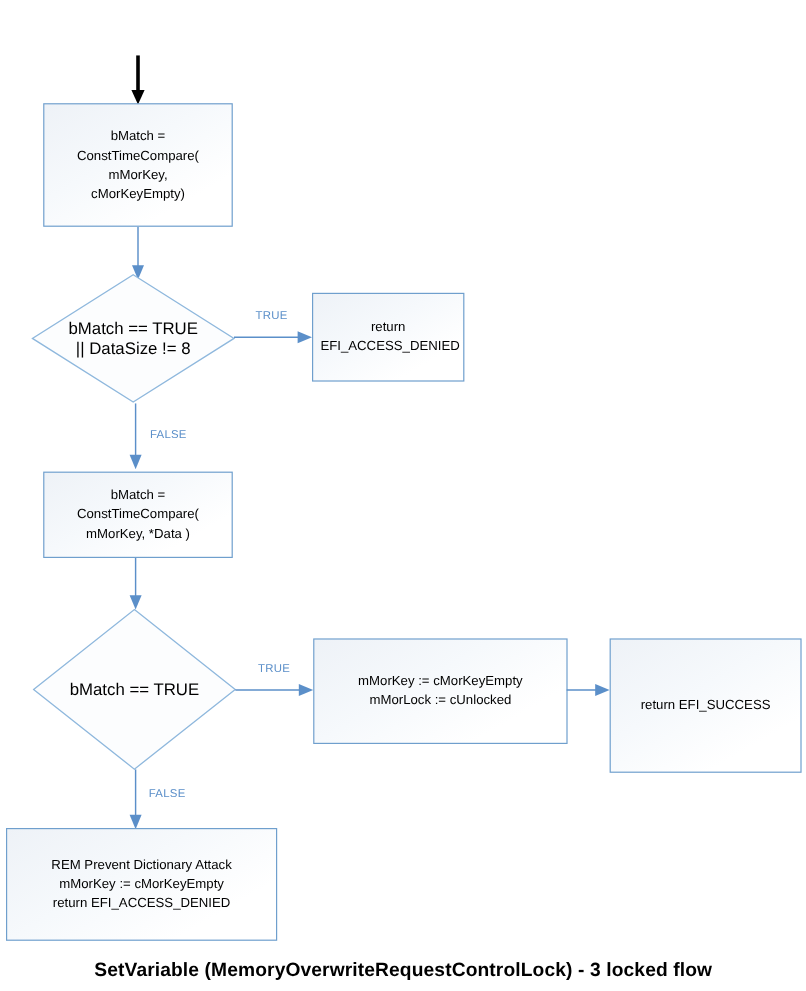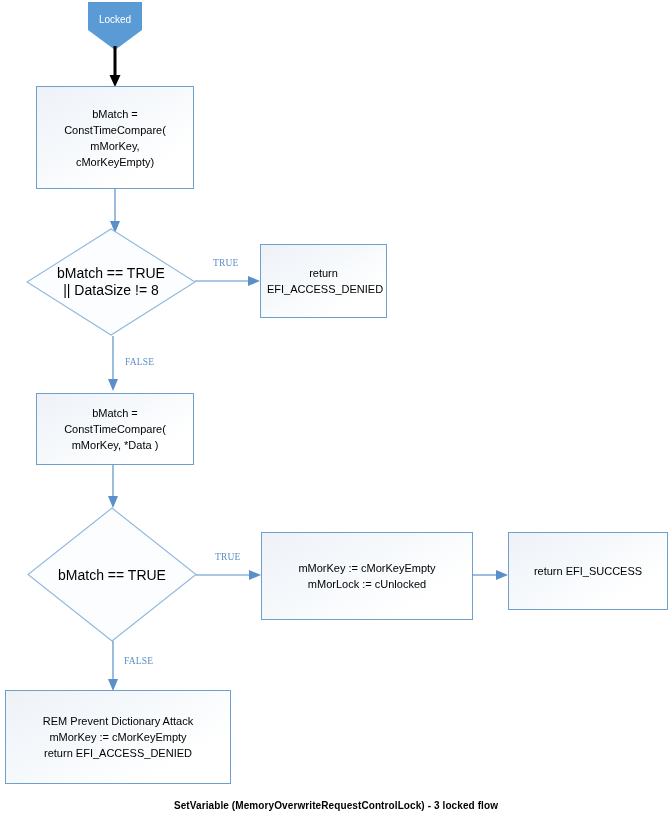--- a/index.html
+++ b/index.html
@@ -87,46 +87,39 @@
     pointer-events: none;
   }
   .edge-label {
     position: absolute;
     font-size: 9.5px;
     color: #5b8fc9;
     letter-spacing: 0.2px;
     line-height: 11px;
     white-space: nowrap;
     pointer-events: none;
-    font-family: Liberation Serif, serif;
   }
 
   
   .caption {
     position: absolute;
     left: 0;
     right: 0;
     text-align: center;
-    font-size: 10px;
+    font-size: 16px;
     font-weight: bold;
     color: #000000;
     letter-spacing: 0.1px;
   }
 </style>
 </head>
 <body>
 
 <div id="canvas">
 
-  <div class="pentagon" style="left:88px; top:2px; width:54px; height:48px;">
-    <svg width="54" height="48" viewBox="0 0 54 48">
-      <polygon points="0,0 54,0 54,28 27,48 0,28" fill="#5b9bd5"></polygon>
-    </svg>
-    <div class="plabel">Locked</div>
-  </div>
 
   <div class="conn" style="left:106px; top:46px; width:18px; height:44px;">
     <svg width="18" height="44" viewBox="0 0 18 44">
       <line x1="9" y1="0" x2="9" y2="31" stroke="#000000" stroke-width="3"></line>
       <polygon points="9,41 3.5,29 14.5,29" fill="#000000"></polygon>
     </svg>
   </div>
 
   <div class="box" style="left:36px; top:86px; width:158px; height:103px;">
     <div class="node-text">bMatch =
@@ -204,21 +197,21 @@
 mMorLock := cUnlocked</div>
   </div>
 
   <div class="conn" style="left:472px; top:568px; width:37px; height:14px;">
     <svg width="37" height="14" viewBox="0 0 37 14">
       <line x1="0" y1="7" x2="27" y2="7" stroke="#5b8fc9" stroke-width="1.2"></line>
       <polygon points="36,7 24,2 24,12" fill="#5b8fc9"></polygon>
     </svg>
   </div>
 
-  <div class="box" style="left:508px; top:532px; width:160px; height:78px;">
+  <div class="box" style="left:508px; top:532px; width:160px; height:112px;">
     <div class="node-text">return EFI_SUCCESS</div>
   </div>
 
   <div class="conn" style="left:104px; top:641px; width:18px; height:51px;">
     <svg width="18" height="51" viewBox="0 0 18 51">
       <line x1="9" y1="0" x2="9" y2="41" stroke="#5b8fc9" stroke-width="1.2"></line>
       <polygon points="9,50 4,38 14,38" fill="#5b8fc9"></polygon>
     </svg>
   </div>
   <div class="edge-label" style="left:124px; top:656px;">FALSE</div>

